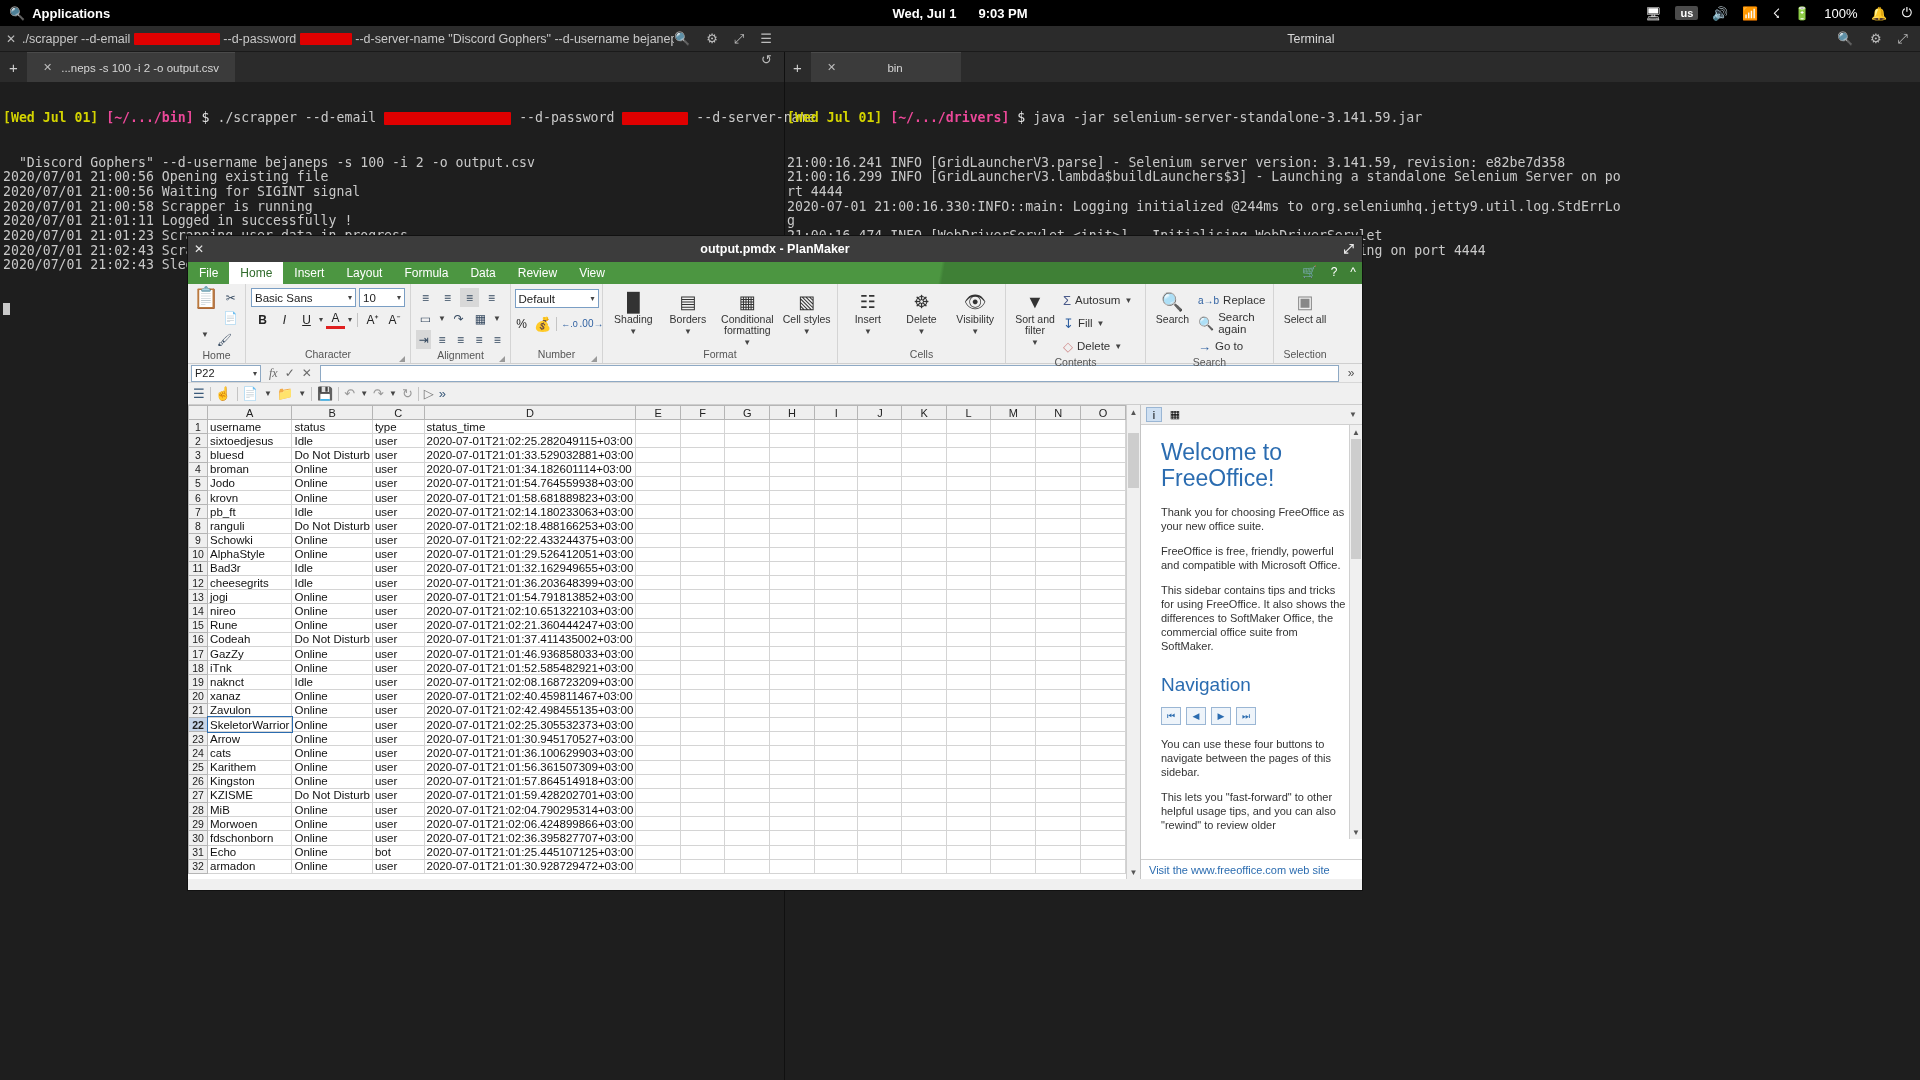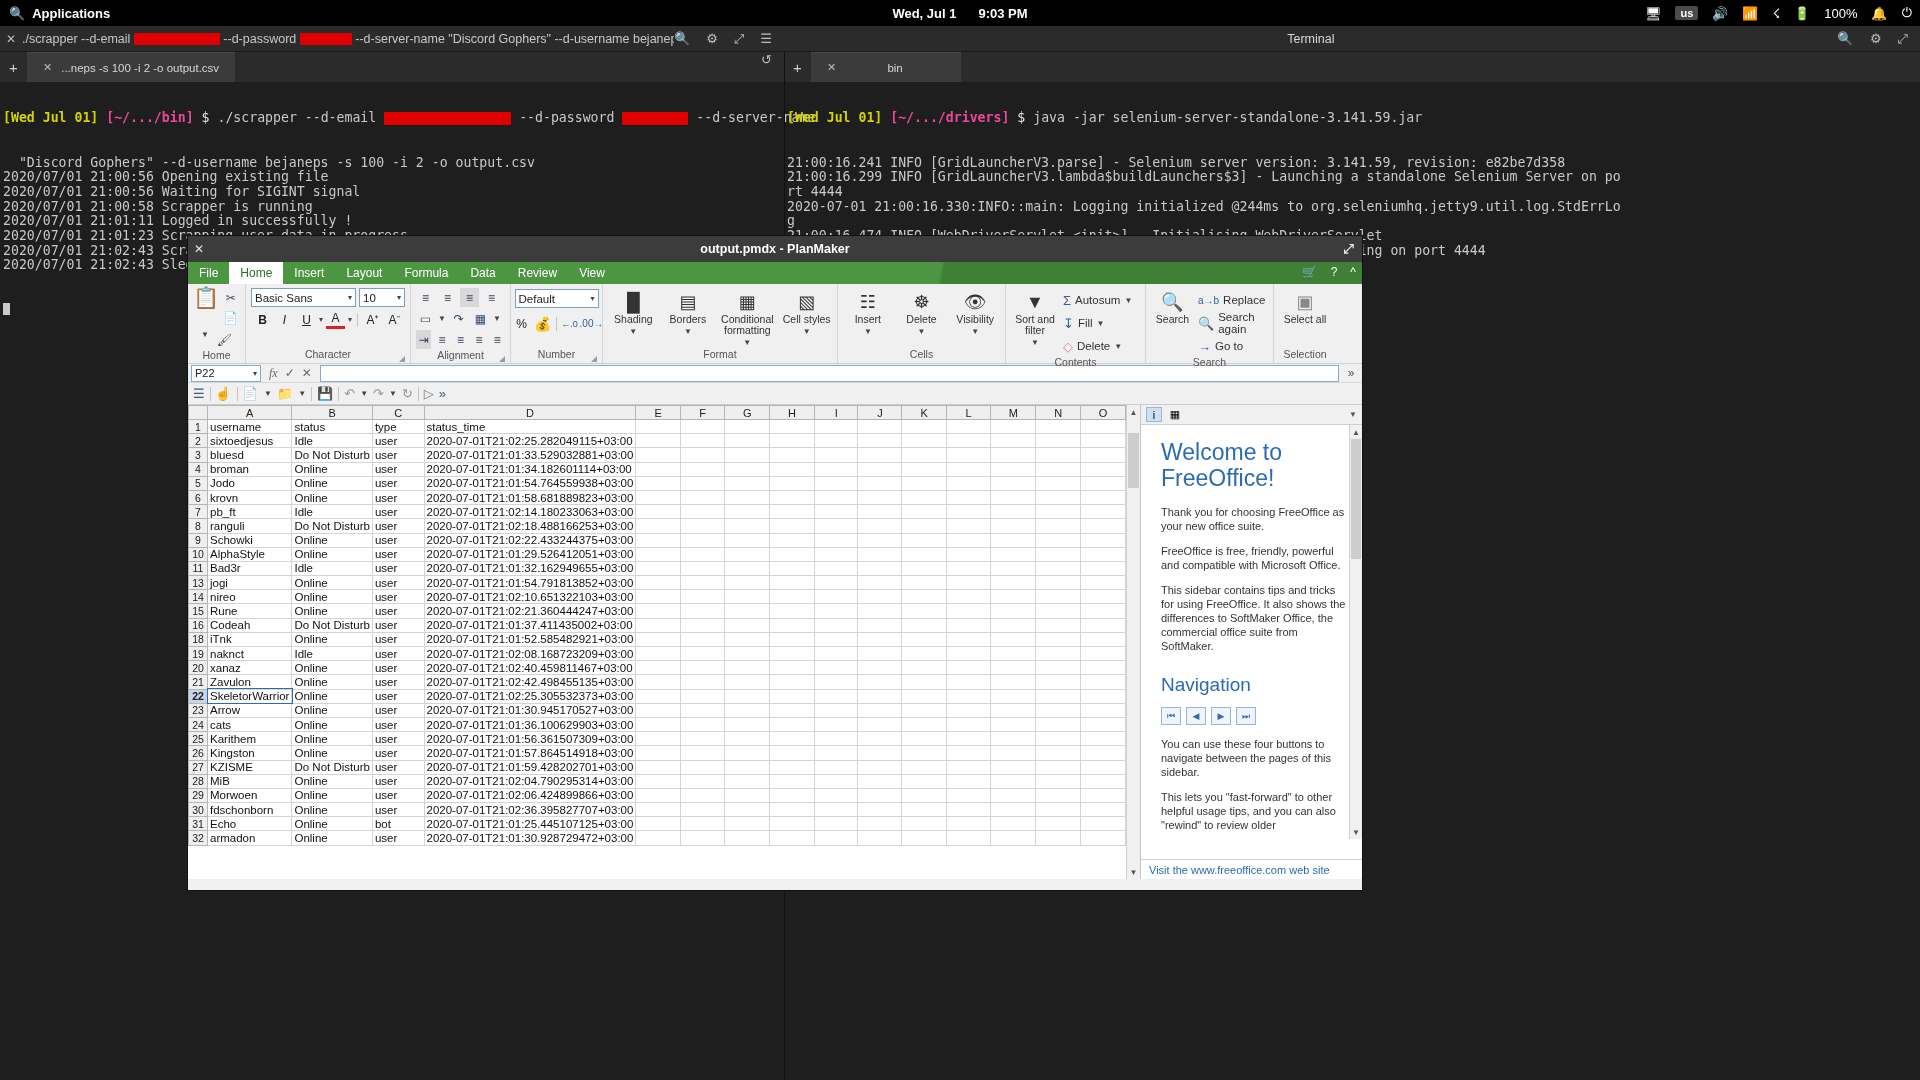--- a/index.html
+++ b/index.html
@@ -720,20 +720,38 @@
               <td></td>
               <td></td>
               <td></td>
               <td></td>
               <td></td>
               <td></td>
               <td></td>
               <td></td>
             </tr>
             <tr class="">
+              <td class="rh">12</td>
+              <td>cheesegrits</td>
+              <td>Idle</td>
+              <td>user</td>
+              <td>2020-07-01T21:01:36.203648399+03:00</td>
+              <td></td>
+              <td></td>
+              <td></td>
+              <td></td>
+              <td></td>
+              <td></td>
+              <td></td>
+              <td></td>
+              <td></td>
+              <td></td>
+              <td></td>
+            </tr>
+            <tr class="">
               <td class="rh">13</td>
               <td>jogi</td>
               <td>Online</td>
               <td>user</td>
               <td>2020-07-01T21:01:54.791813852+03:00</td>
               <td></td>
               <td></td>
               <td></td>
               <td></td>
               <td></td>
@@ -779,20 +797,38 @@
               <td></td>
               <td></td>
               <td></td>
             </tr>
             <tr class="">
               <td class="rh">16</td>
               <td>Codeah</td>
               <td>Do Not Disturb</td>
               <td>user</td>
               <td>2020-07-01T21:01:37.411435002+03:00</td>
+              <td></td>
+              <td></td>
+              <td></td>
+              <td></td>
+              <td></td>
+              <td></td>
+              <td></td>
+              <td></td>
+              <td></td>
+              <td></td>
+              <td></td>
+            </tr>
+            <tr class="">
+              <td class="rh">17</td>
+              <td>GazZy</td>
+              <td>Online</td>
+              <td>user</td>
+              <td>2020-07-01T21:01:46.936858033+03:00</td>
               <td></td>
               <td></td>
               <td></td>
               <td></td>
               <td></td>
               <td></td>
               <td></td>
               <td></td>
               <td></td>
               <td></td>

